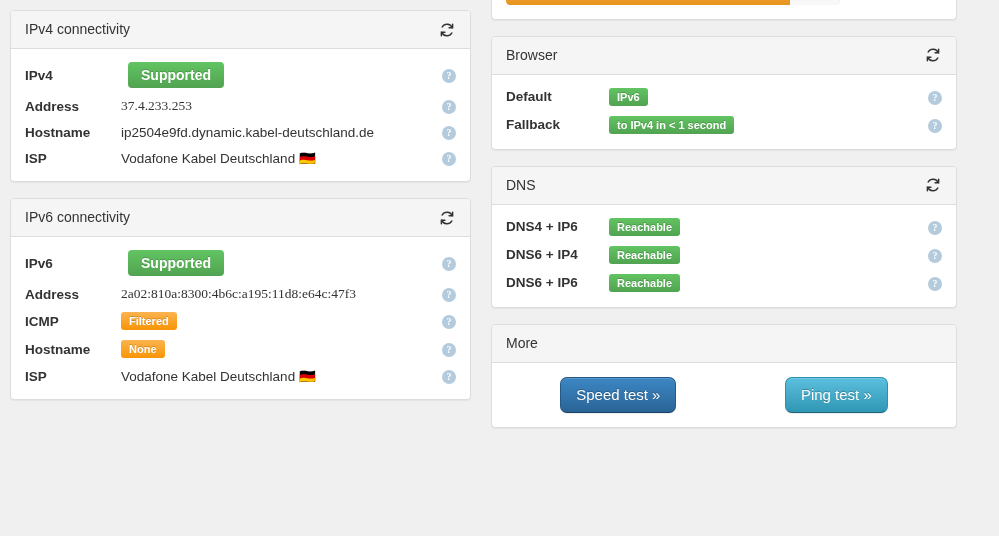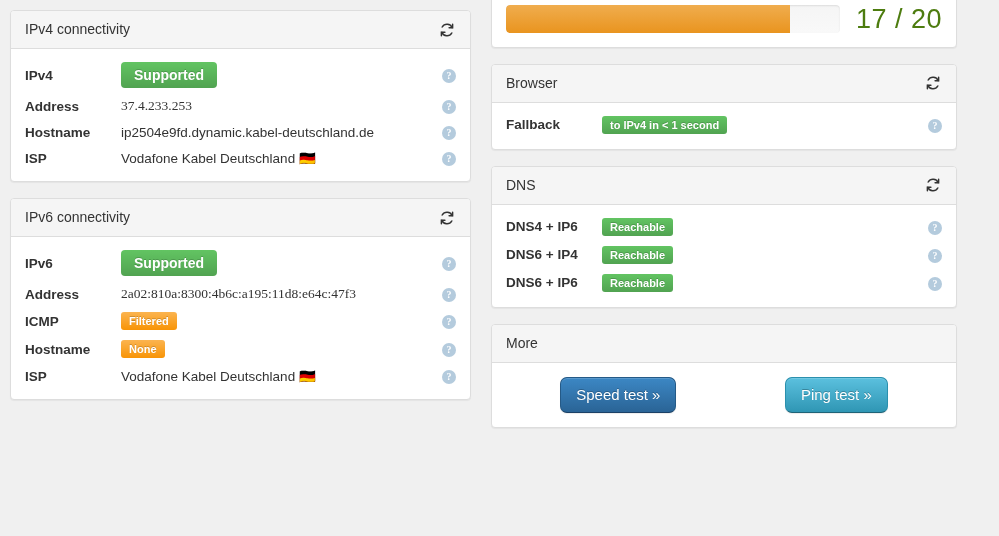--- a/index.html
+++ b/index.html
@@ -114,20 +114,21 @@
     border-radius: 4px;
   }
   .badge.sm {
     font-size: 11px;
     padding: 3px 8px;
     border-radius: 3px;
   }
   .badge.green {
     background-image: linear-gradient(to bottom, #62c462 0%, #51a351 100%);
     background-color: #51a351;
+    margin-left: 7px;
   }
   .badge.orange {
     background-image: linear-gradient(to bottom, #fbb450 0%, #f89406 100%);
     background-color: #f89406;
   }
 
   
   .help {
     display: inline-block;
     width: 14px;
@@ -364,20 +365,29 @@
             <path d="M2.8 10.4A5.6 5.6 0 0 0 12.8 11"></path>
             <path d="M13.6 2.2v3.5h-3.5"></path>
             <path d="M2.4 13.8v-3.5h3.5"></path>
           </svg>
         </span>
       </div>
       <div class="panel-body">
         <table class="rows">
           <tbody>
             <tr>
+              <td class="lbl">Default</td>
+              <td class="val">
+                <span class="badge sm green">IPv6</span>
+              </td>
+              <td class="hlp">
+                <span class="help">?</span>
+              </td>
+            </tr>
+            <tr>
               <td class="lbl">Fallback</td>
               <td class="val">
                 <span class="badge sm green">to IPv4 in &lt; 1 second</span>
               </td>
               <td class="hlp">
                 <span class="help">?</span>
               </td>
             </tr>
           </tbody>
         </table>

